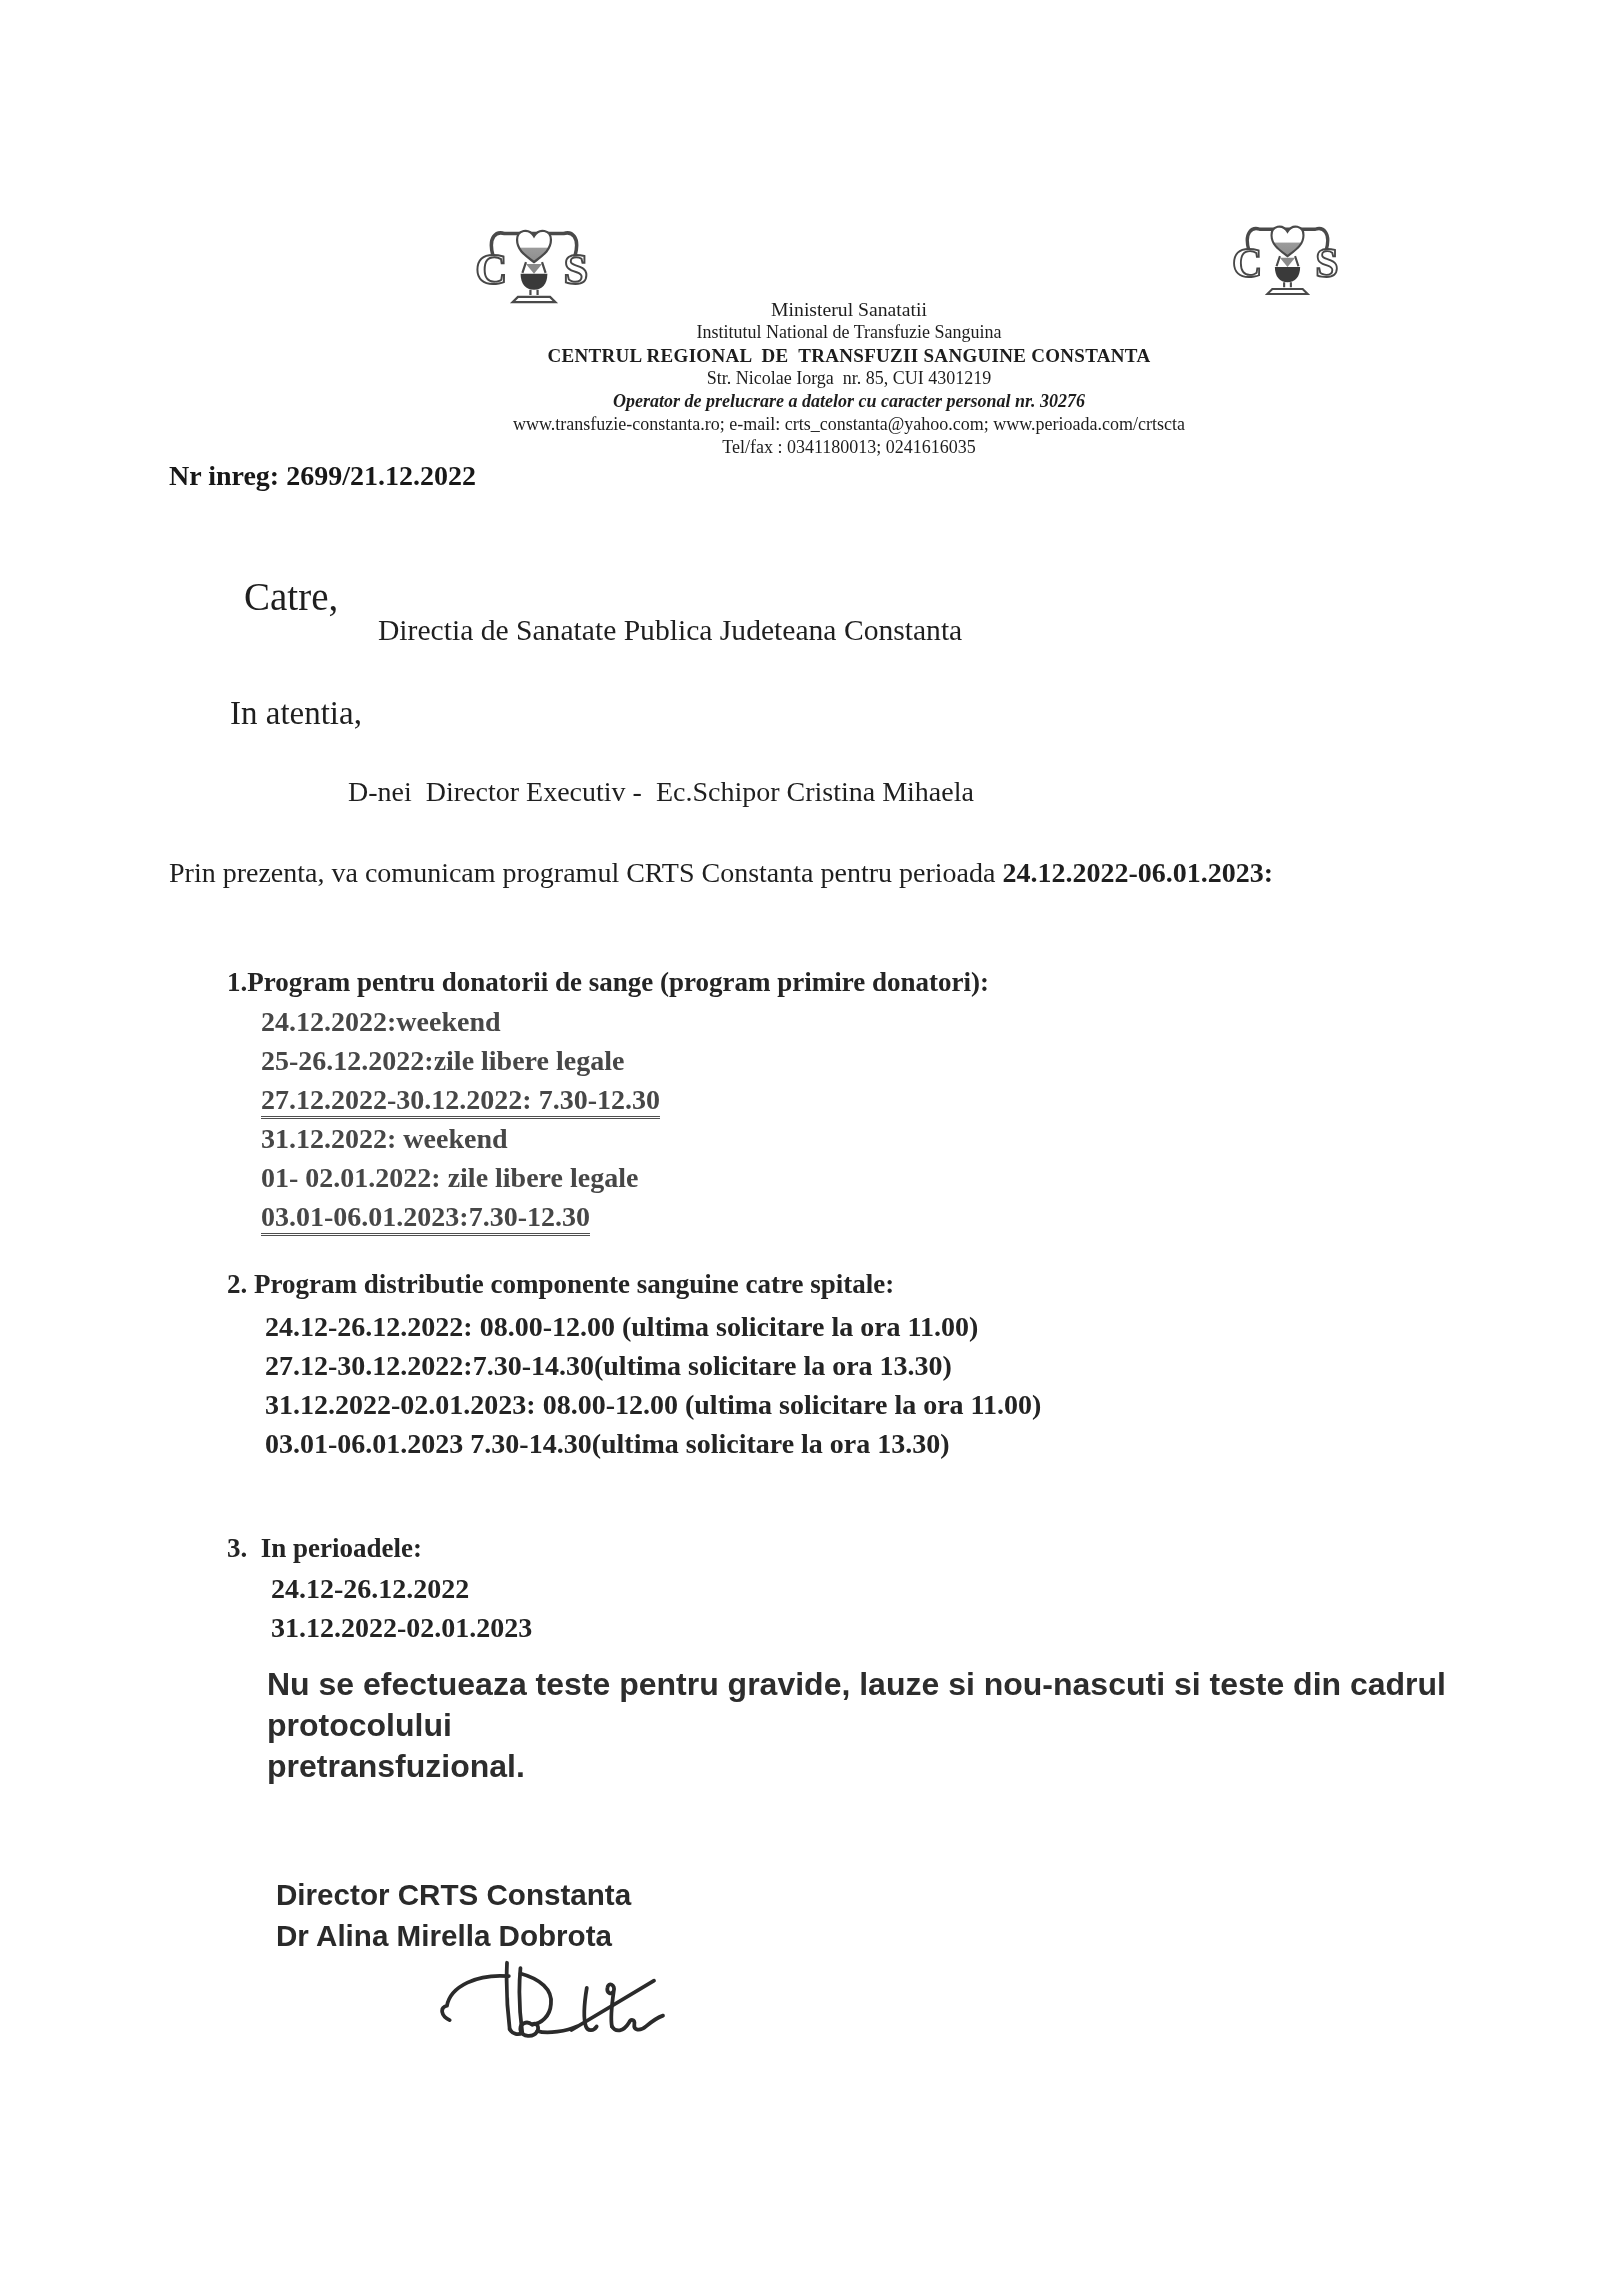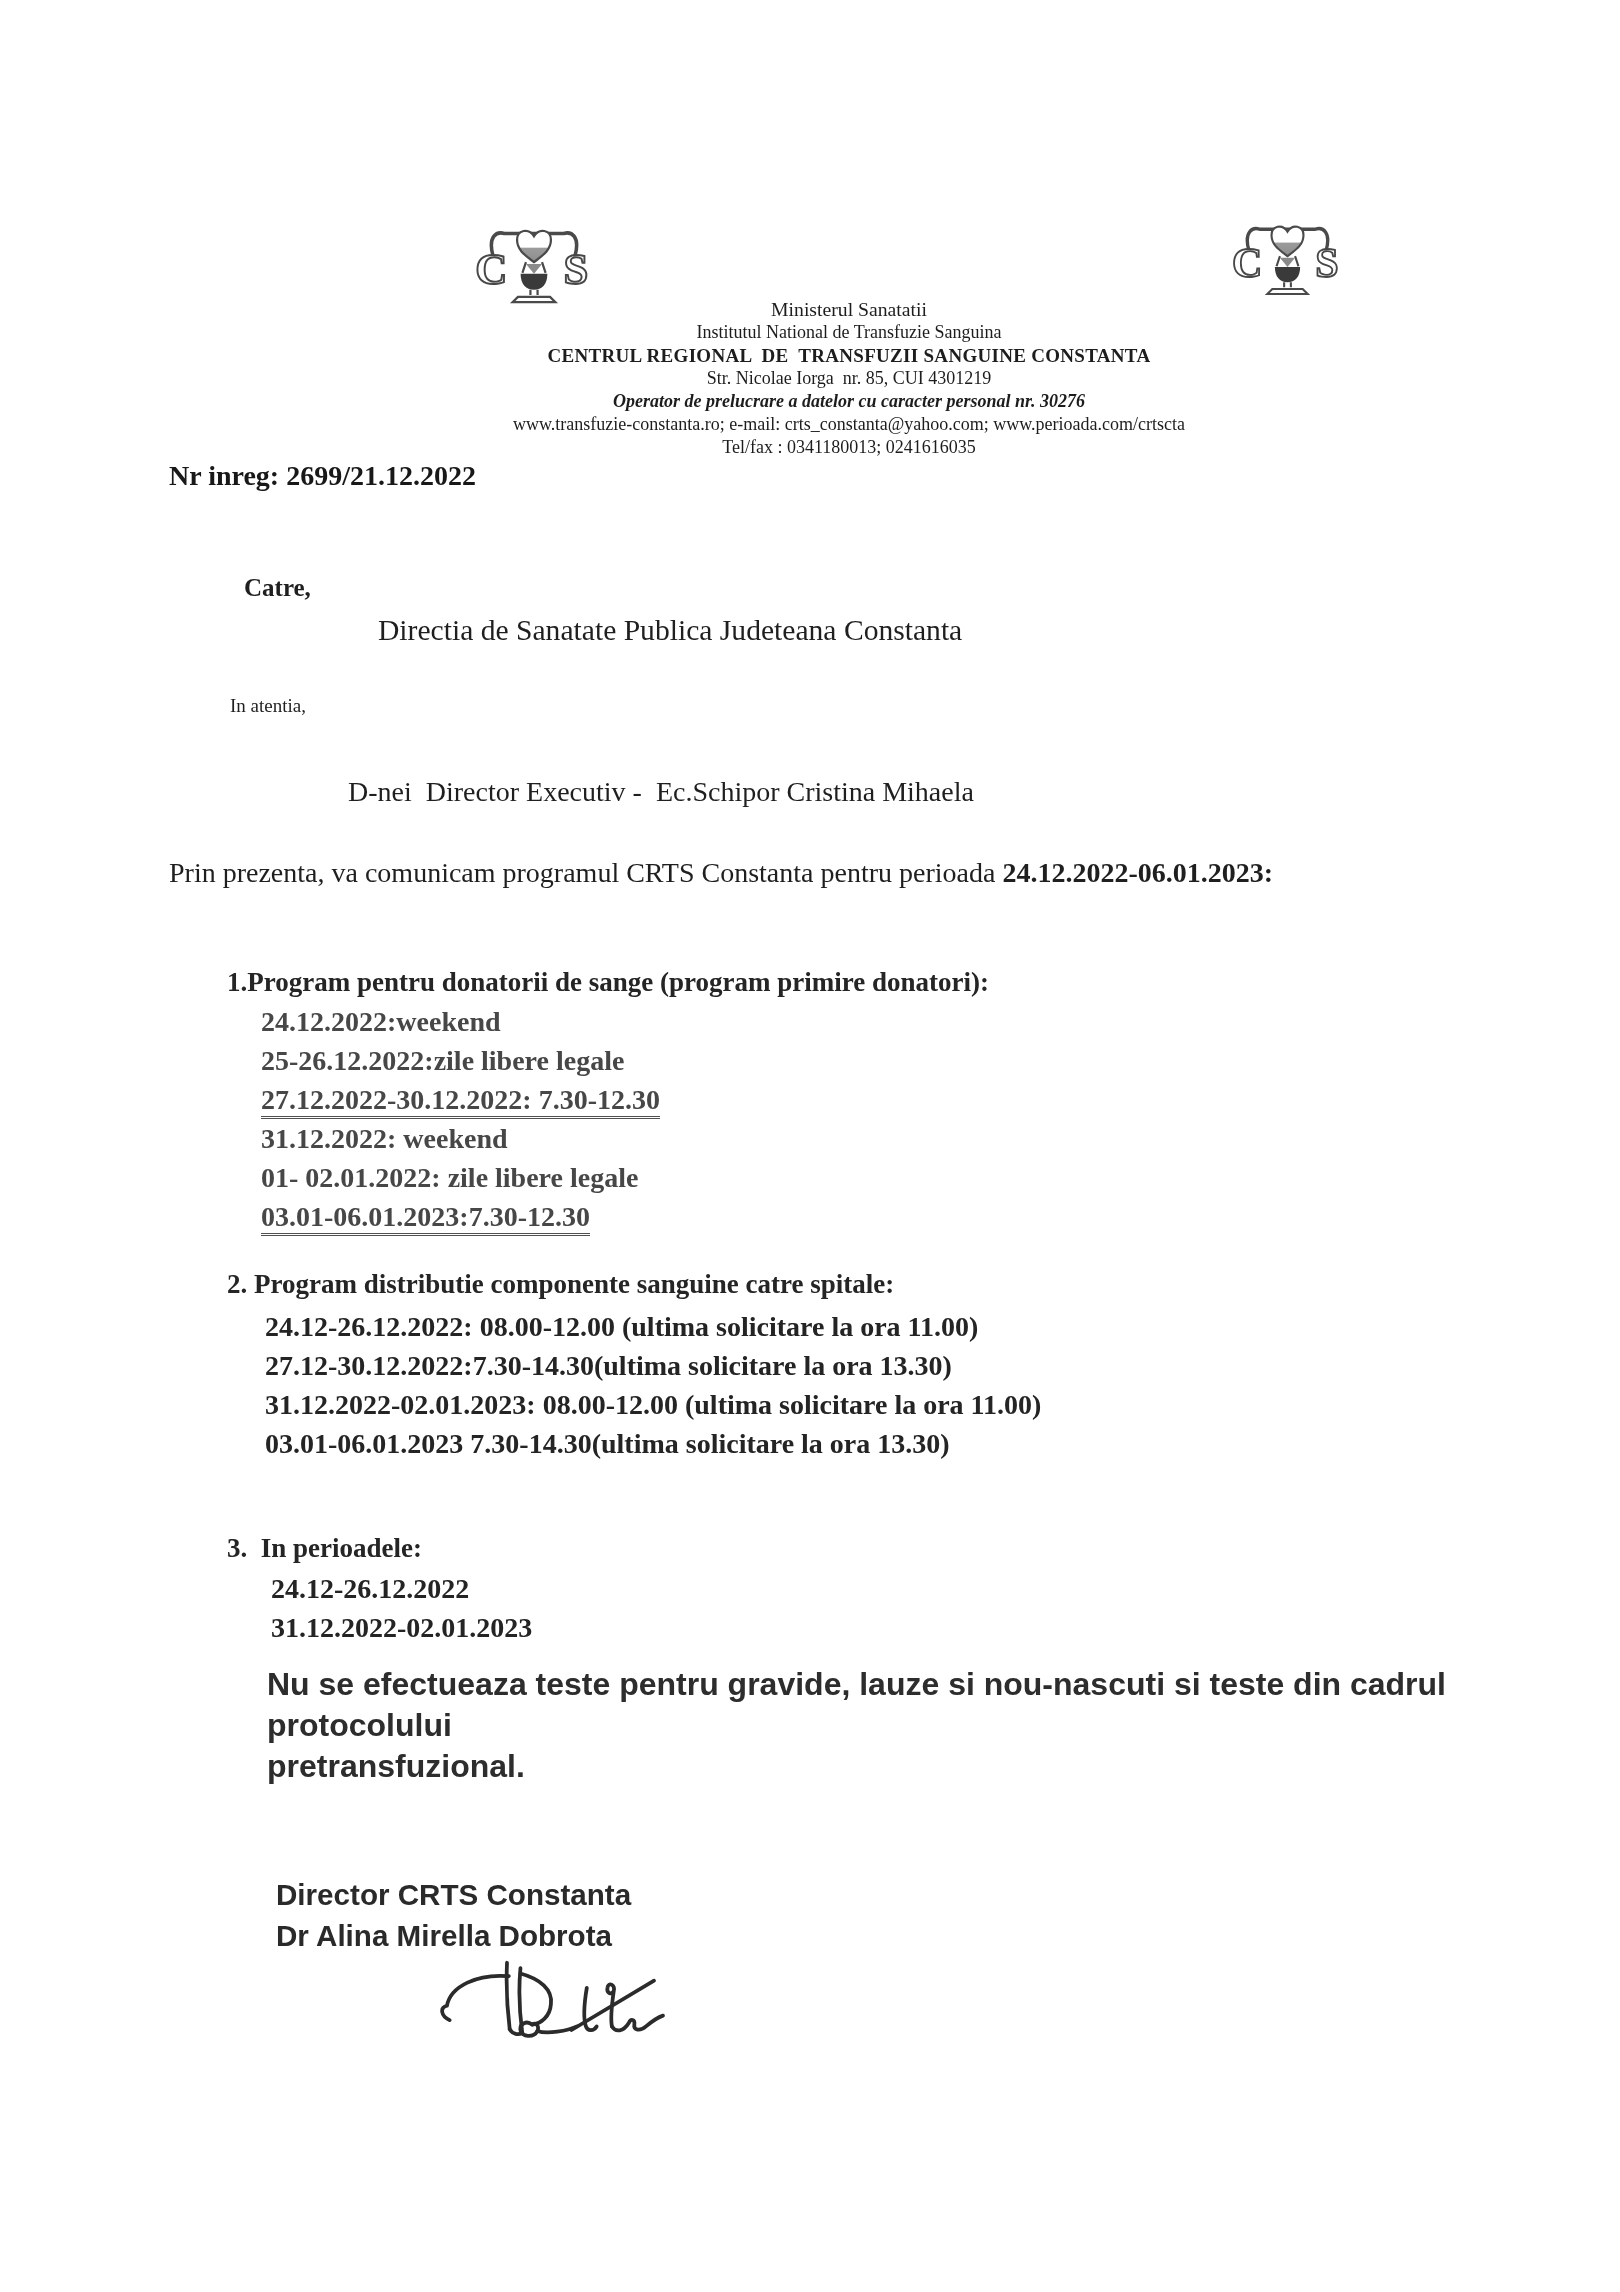--- a/index.html
+++ b/index.html
@@ -25,23 +25,23 @@
   .lh-address{font-size:18px;}
   .lh-operator{font-size:18px;font-style:italic;font-weight:bold;font-family:"Liberation Serif",serif;}
   .lh-contacts{font-size:18px;}
   .lh-telfax{font-size:18px;}
 
   .logo{position:absolute;}
   .logo svg{display:block;width:100%;height:100%;}
 
   .regnum{left:169px;top:460px;font-size:28px;font-weight:bold;color:#181818;}
 
-  .catre{left:244px;top:574px;font-size:25px;font-weight:bold;}
+  .catre{left:244px;top:574px;font-size:39px;}
   .directia{left:378px;top:614px;font-size:29.6px;}
-  .inatentia{left:230px;top:695px;font-size:19px;}
+  .inatentia{left:230px;top:695px;font-size:33px;}
   .dnei{left:348px;top:776px;font-size:28px;}
   .prin{left:169px;top:857px;font-size:28px;}
 
   .sec-title{font-size:27px;font-weight:bold;color:#252525;}
   .sec1-title{left:227px;top:967px;}
   .sec1-items{left:261px;top:1002px;color:#474747;}
   .sec-item{height:39px;line-height:39px;font-size:28px;font-weight:bold;white-space:pre;}
   .u2{border-bottom:3.6px double #4f4f4f;padding-bottom:0.9px;}
 
   .sec2-title{left:227px;top:1269px;}

